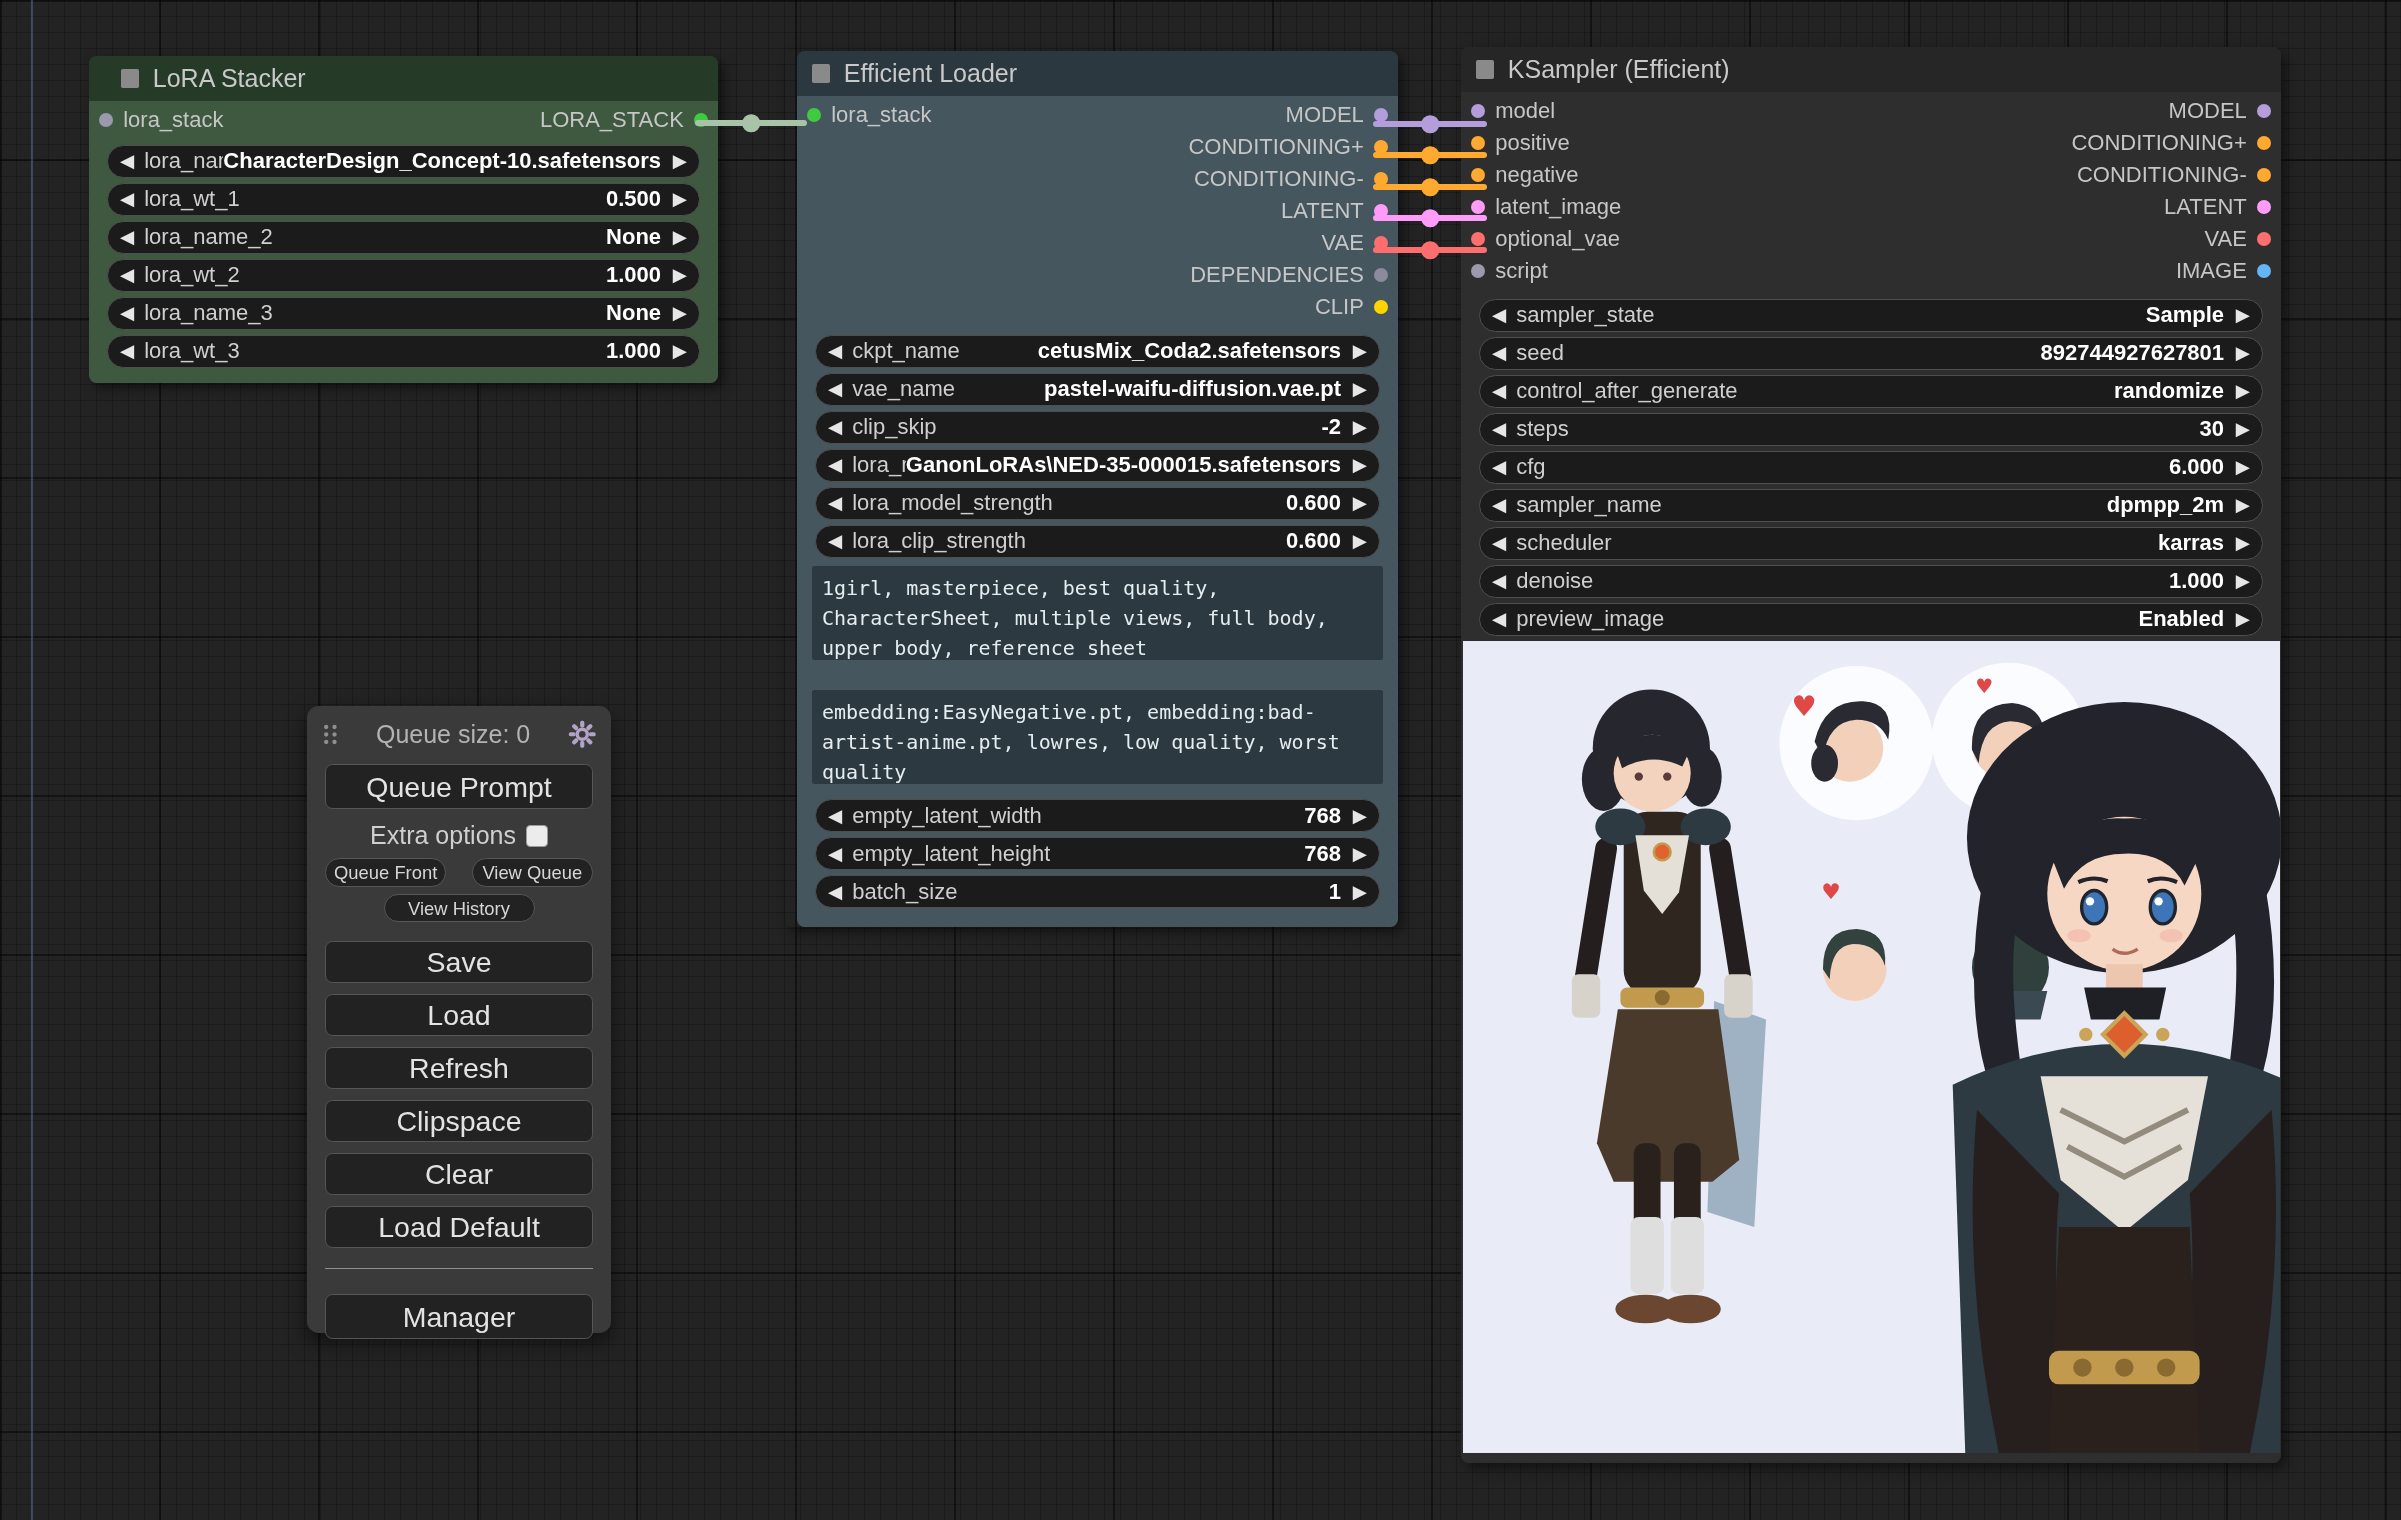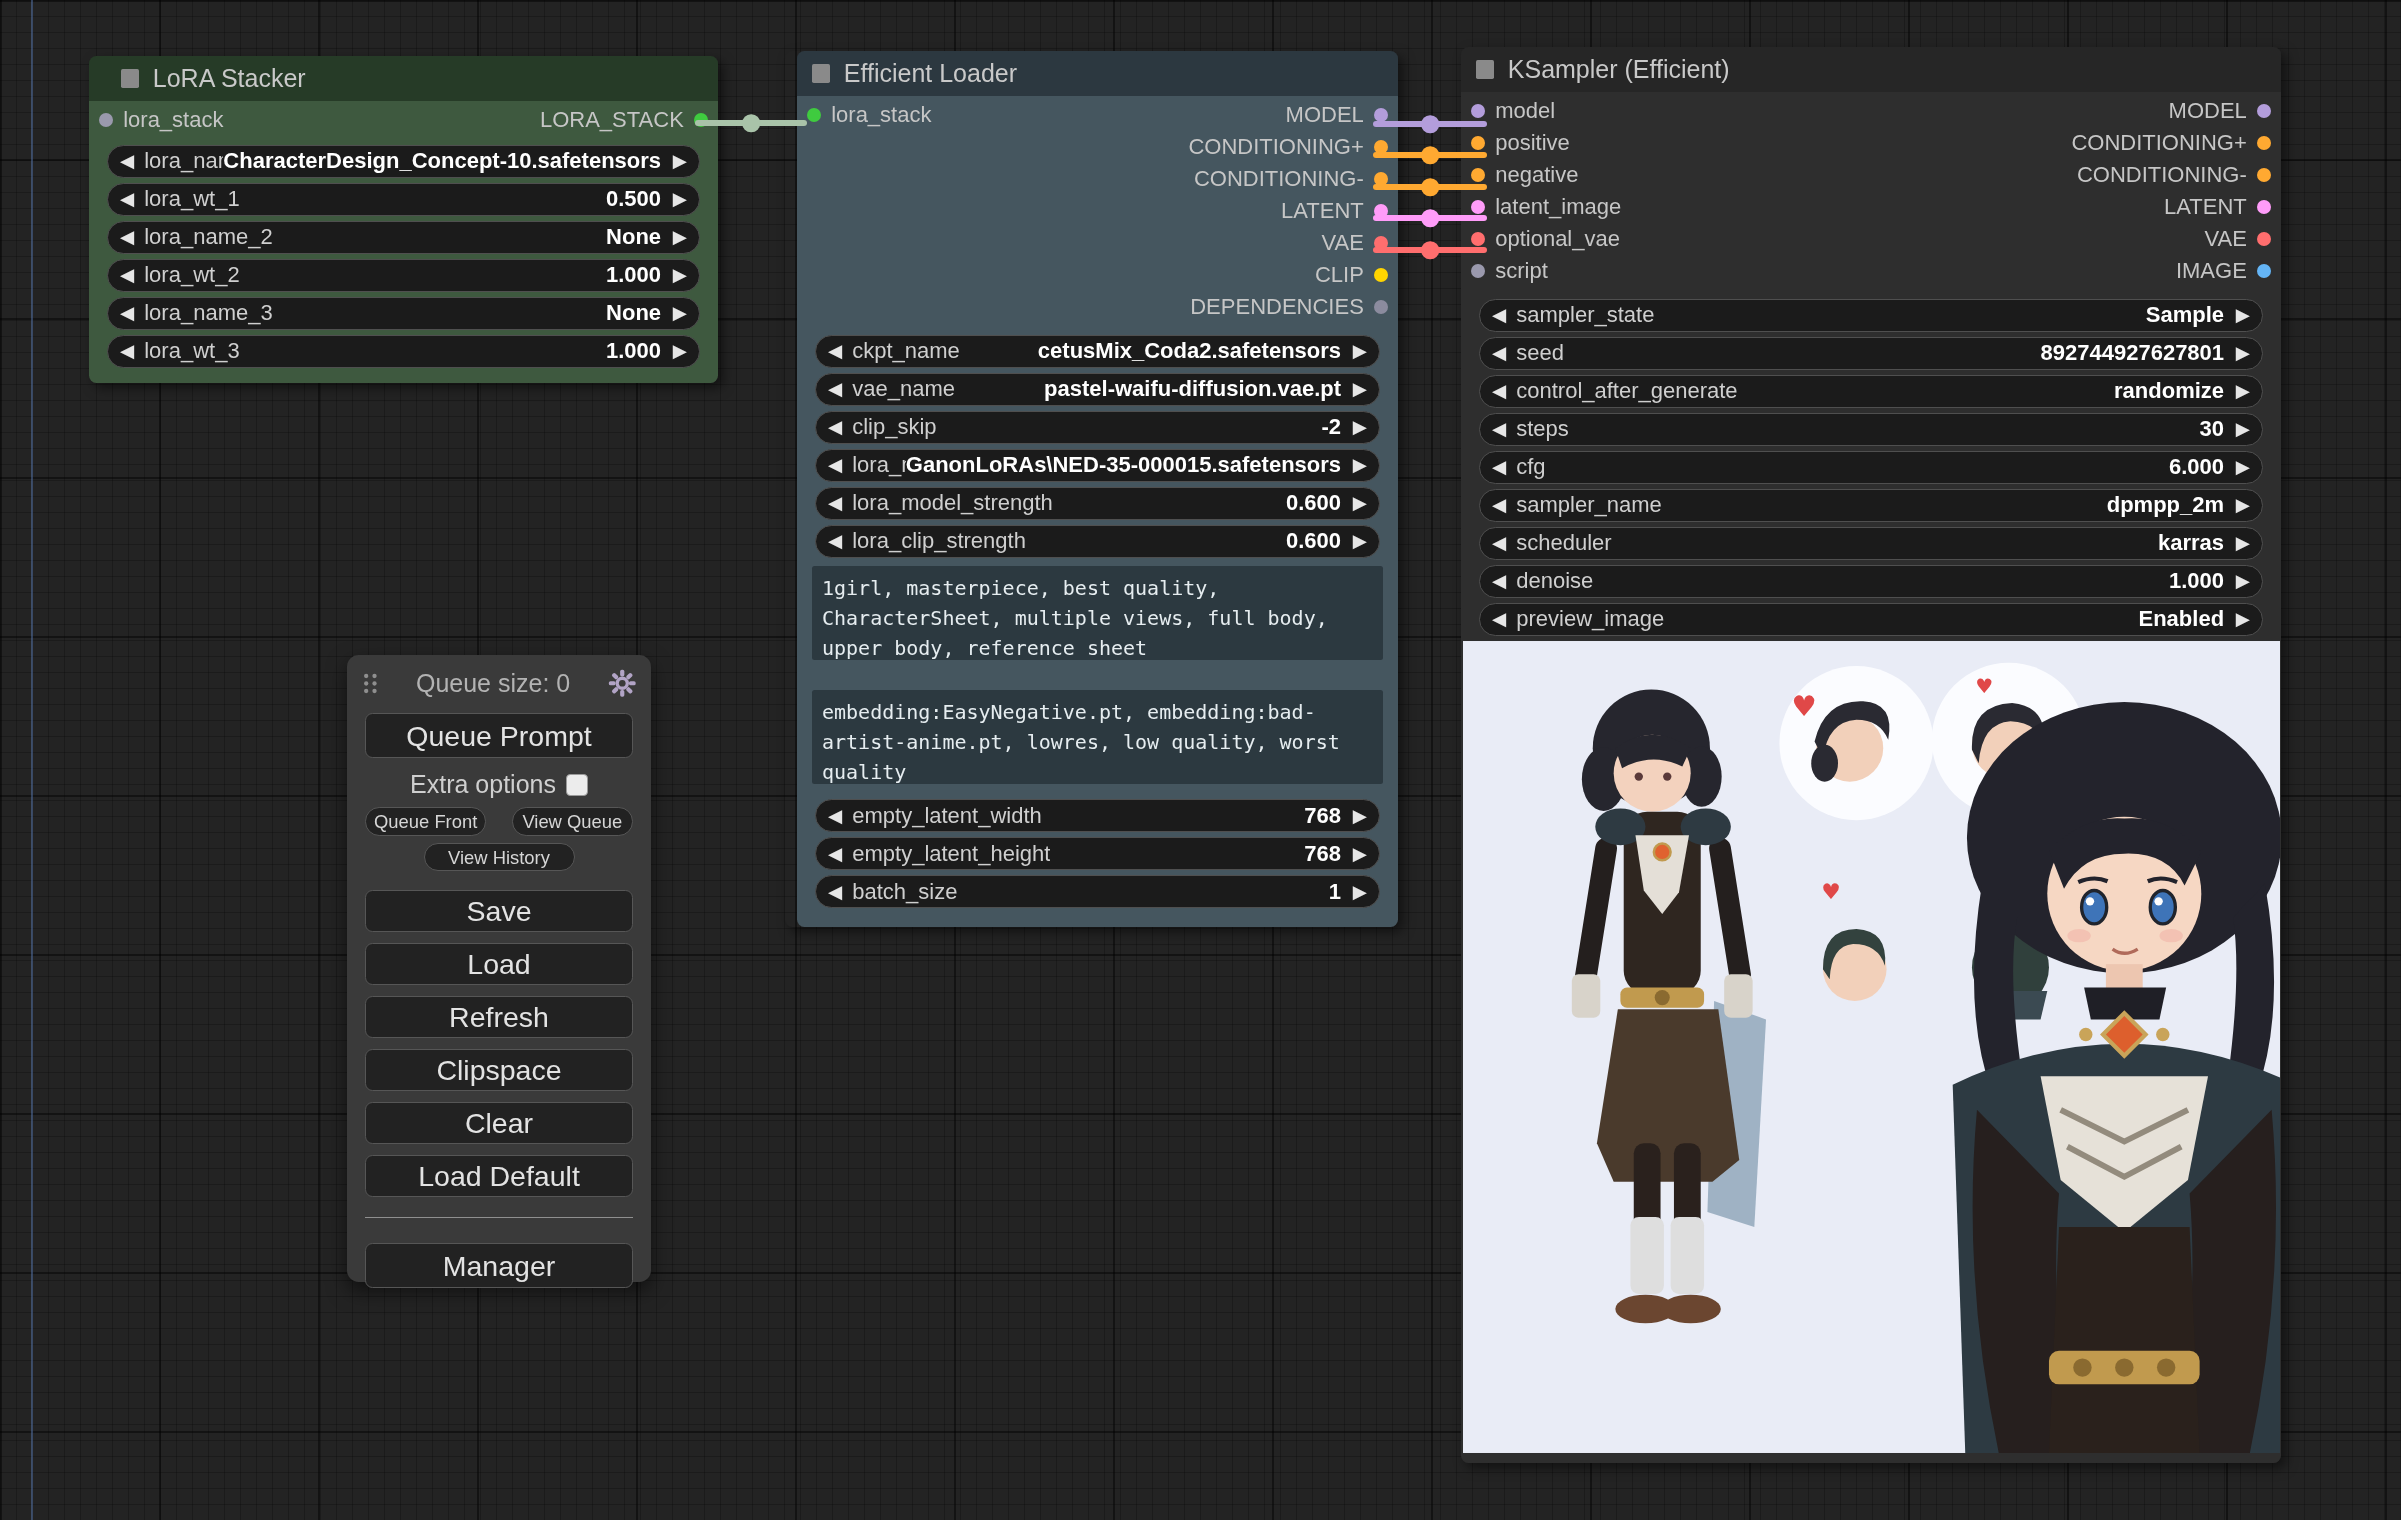--- a/index.html
+++ b/index.html
@@ -48,22 +48,22 @@
   .textbox.neg{margin-top:30px;}
   .widgets-bottom{margin-top:15px;}
   .preview{margin:5px 1.7px 0;display:block;}
 
   
   .wire{position:absolute;height:5.9px;border-radius:3.3px;}
   .wire .mid{position:absolute;left:50%;top:50%;transform:translate(-50%,-50%);
     width:17.6px;height:17.6px;border-radius:50%;background-color:inherit;}
 
   
-  .menu{position:absolute;left:307px;top:655px;width:304px;height:627px;background:#3a3a3a;
-    border-radius:11.7px;box-shadow:0 8.4px 20px rgba(0,0,0,0.55);box-sizing:border-box;margin-left:40px;}
+  .menu{position:absolute;left:307px;top:706px;width:304px;height:627px;background:#3a3a3a;
+    border-radius:11.7px;box-shadow:0 8.4px 20px rgba(0,0,0,0.55);box-sizing:border-box;}
   .menu-header{height:40px;display:flex;align-items:center;padding:8.4px 15px 0;color:#b3b3b3;font-size:25px;}
   .menu-title{flex:1;text-align:center;}
   .btn{display:block;background:#222;border:0.8px solid #565656;border-radius:7.5px;color:#e3e3e3;
     text-align:center;box-sizing:border-box;cursor:pointer;}
   .btn.queue-prompt{margin:10px 18.4px 0;height:45px;line-height:44px;font-size:28.5px;}
   .btn.big{margin:11px 18.4px 0;height:42px;line-height:40px;font-size:28.5px;}
   .extra-row{display:flex;align-items:center;justify-content:center;gap:10px;margin-top:11.7px;color:#cfcfcf;font-size:25px;}
   .checkbox{width:22px;height:22px;border-radius:4.2px;background:#ececec;border:0.8px solid #9a9a9a;box-sizing:border-box;}
   .small-row{display:flex;gap:26px;margin:8.4px 18.4px 0;align-items:flex-end;}
   .btn.small{flex:1;height:28.5px;line-height:27px;font-size:18.4px;border-radius:14.2px;color:#d6d6d6;}
@@ -170,28 +170,28 @@
       </div>
         </div>
       <div class="io-row out-only">
           <div class="io-out">
         <span>VAE</span>
         <span class="dot" style="background-color: rgb(255, 110, 110);"></span>
       </div>
         </div>
       <div class="io-row out-only">
           <div class="io-out">
+        <span>DEPENDENCIES</span>
+        <span class="dot" style="background-color: rgb(139, 139, 158);"></span>
+      </div>
+        </div>
+      <div class="io-row out-only">
+          <div class="io-out">
         <span>CLIP</span>
         <span class="dot" style="background-color: rgb(255, 213, 0);"></span>
-      </div>
-        </div>
-      <div class="io-row out-only">
-          <div class="io-out">
-        <span>DEPENDENCIES</span>
-        <span class="dot" style="background-color: rgb(139, 139, 158);"></span>
       </div>
         </div>
 
       <div class="widgets">
         <div class="pill">
           <span class="arr arr-l"></span>
           <span class="plabel">ckpt_name</span>
           <span class="pvalue">cetusMix_Coda2.safetensors</span>
           <span class="arr arr-r"></span>
         </div>

